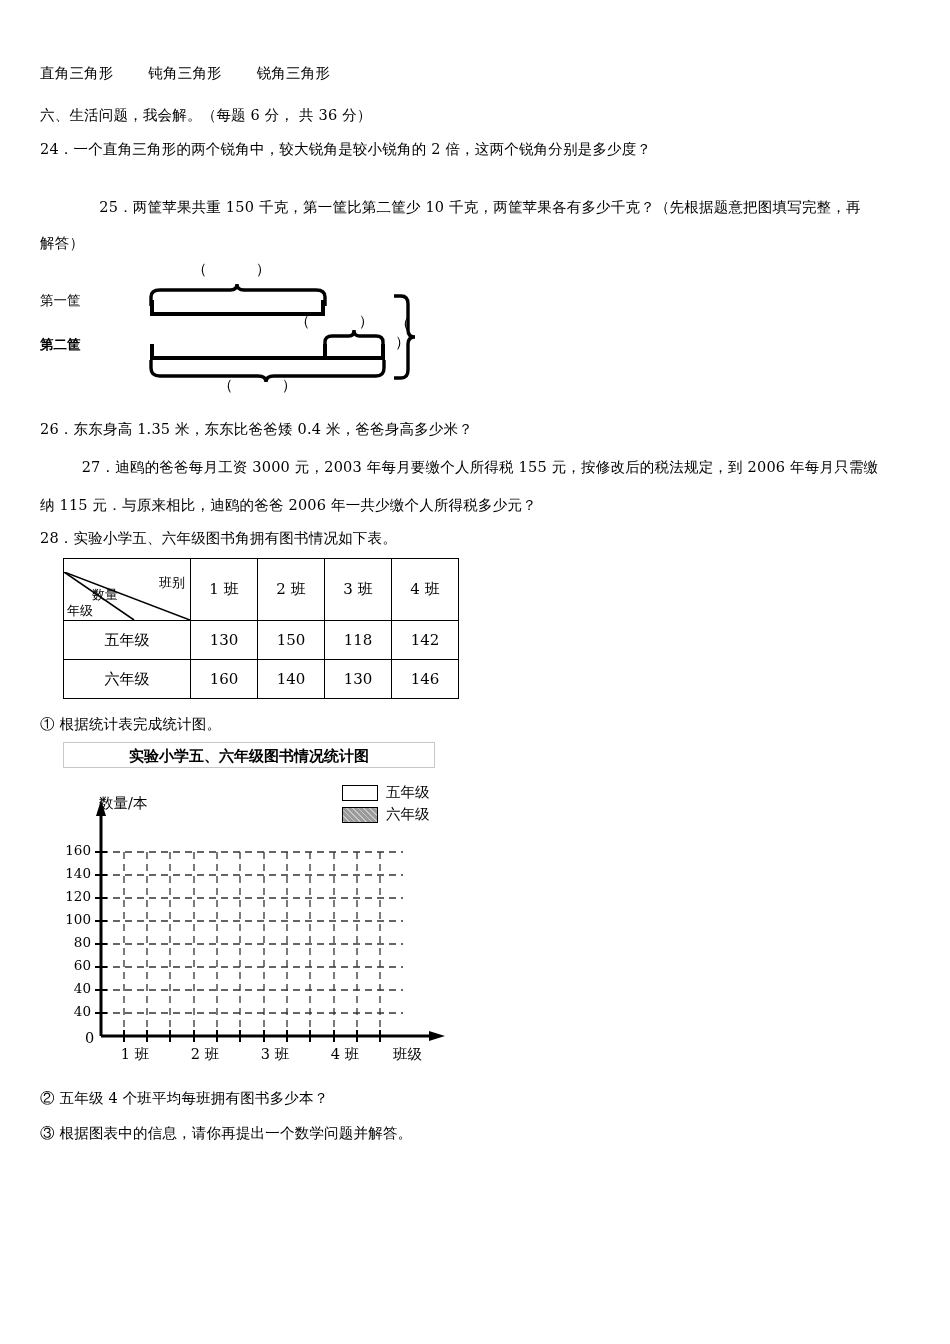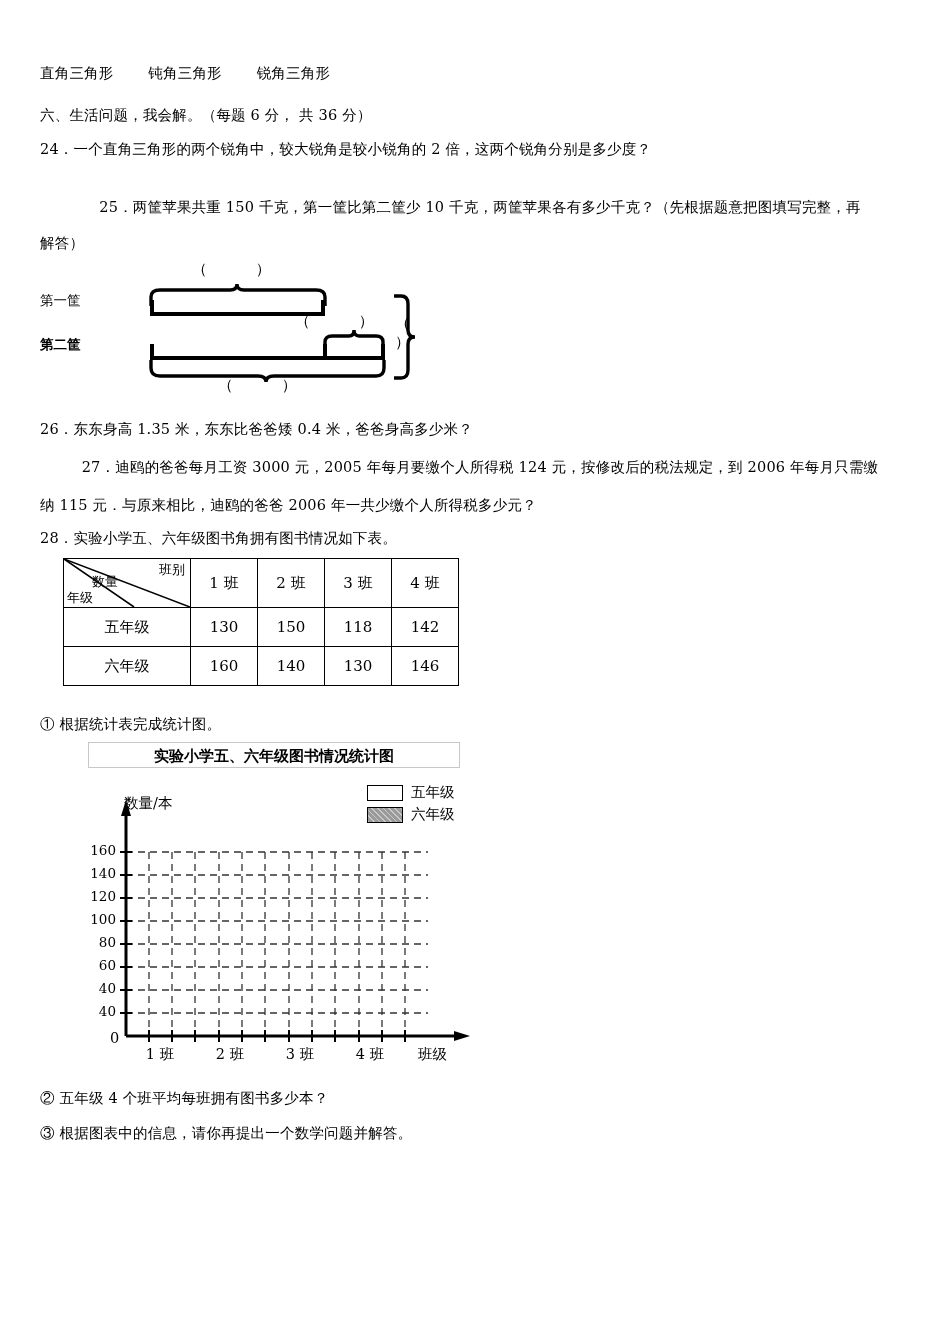--- a/index.html
+++ b/index.html
@@ -118,36 +118,36 @@
     font-family: "DejaVu Serif", "Liberation Serif", serif;
   }
   .data-table td.corner {
     width: 126px;
     height: 48px;
     padding: 0;
     position: relative;
   }
   .data-table td.rowhead { width: 118px; }
   .data-table td.cls { width: 58px; }
-  .corner-inner { position: relative; width: 126px; height: 48px; }
+  .corner-inner { position: relative; width: 126px; height: 48px; margin-top: 13px; }
   .corner-inner svg { position: absolute; left: 0; top: 0; }
   .cw {
     position: absolute;
     font-size: 13px;
     line-height: 1;
   }
   .cw.c-top   { right: 5px;  top: 4px; }
   .cw.c-mid   { left: 28px;  top: 16px; }
   .cw.c-bot   { left: 3px;   bottom: 3px; }
 
   
   .chart-wrap {
     position: absolute;
     left: 63px; top: 742px;
-    width: 400px; height: 330px; margin-left: 25px;
+    width: 400px; height: 330px;
   }
   .chart-title {
     position: absolute;
     left: 0px; top: 0px;
     width: 372px;
     height: 26px;
     line-height: 26px;
     text-align: center;
     font-size: 15px;
     font-weight: bold;
@@ -258,21 +258,21 @@
     </svg>
 
     <div class="paren p-top">（          ）</div>
     <div class="paren p-mid">（          ）</div>
     <div class="paren p-right">（          ）</div>
     <div class="paren p-bot">（          ）</div>
   </div>
 
   <div class="ln q26">26．东东身高 1.35 米，东东比爸爸矮 0.4 米，爸爸身高多少米？</div>
 
-  <div class="ln ln-wrap q27">27．迪鸥的爸爸每月工资 3000 元，2005 年每月要缴个人所得税 124 元，按修改后的税法规定，到 2006 年每月只需缴</div>
+  <div class="ln ln-wrap q27">27．迪鸥的爸爸每月工资 3000 元，2003 年每月要缴个人所得税 155 元，按修改后的税法规定，到 2006 年每月只需缴</div>
   <div class="ln q27b">纳 115 元．与原来相比，迪鸥的爸爸 2006 年一共少缴个人所得税多少元？</div>
 
   <div class="ln q28">28．实验小学五、六年级图书角拥有图书情况如下表。</div>
 
   <table class="data-table">
     <tbody>
         <tr>
       <td class="corner">
         <div class="corner-inner">
           <svg width="126" height="48">

